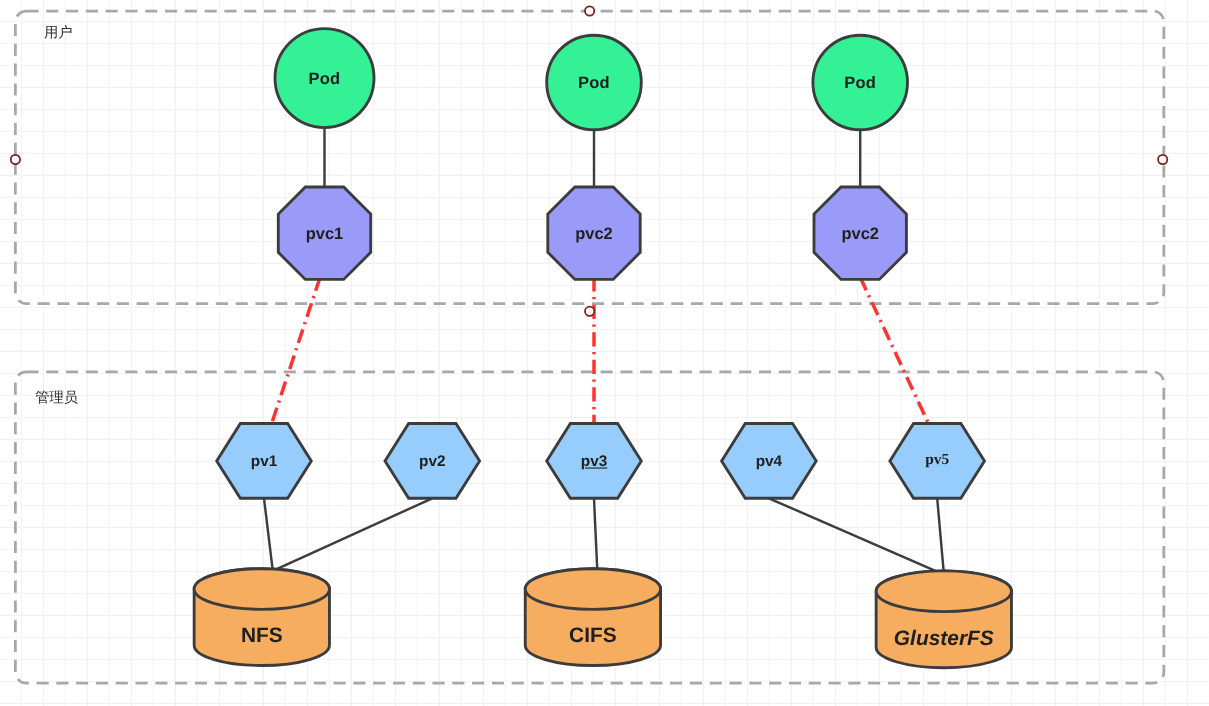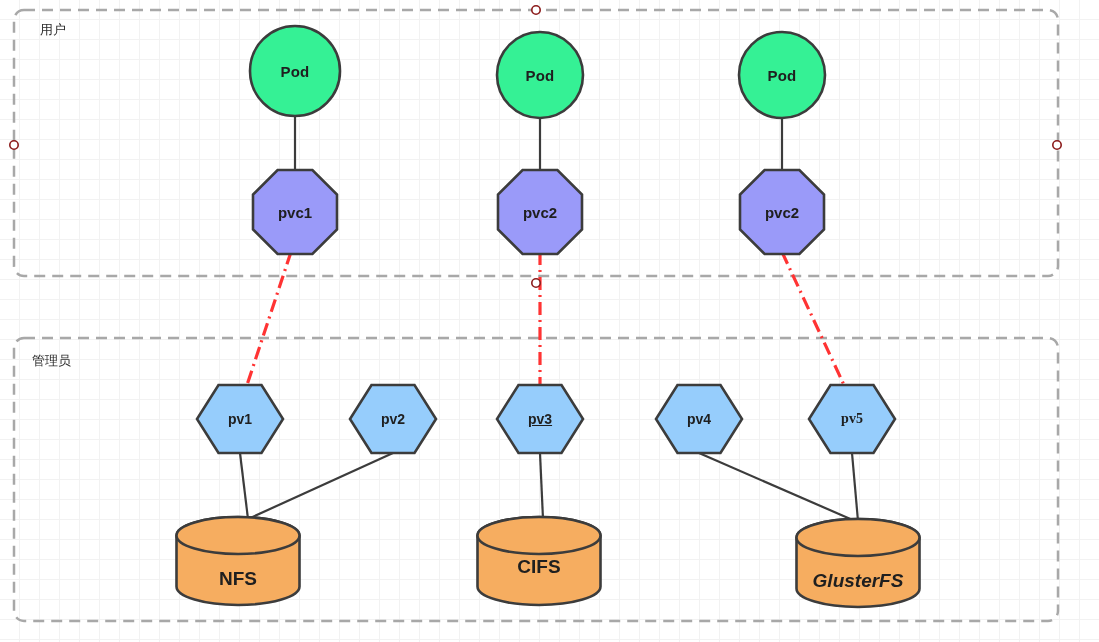--- a/index.html
+++ b/index.html
@@ -146,16 +146,16 @@
       <div class="node-label lbl-pod" style="left: 739px; top: 64px; width: 86px; height: 22px;">Pod</div>
       <div class="node-label lbl-pvc" style="left: 253px; top: 201px; width: 84px; height: 22px;">pvc1</div>
       <div class="node-label lbl-pvc" style="left: 498px; top: 201px; width: 84px; height: 22px;">pvc2</div>
       <div class="node-label lbl-pvc" style="left: 740px; top: 201px; width: 84px; height: 22px;">pvc2</div>
       <div class="node-label lbl-pv" style="left: 197px; top: 392px; width: 86px; height: 22px; margin-top: 16px;">pv1</div>
       <div class="node-label lbl-pv" style="left: 350px; top: 408px; width: 86px; height: 22px;">pv2</div>
       <div class="node-label lbl-pv" style="left: 497px; top: 408px; width: 86px; height: 22px; text-decoration: underline;">pv3</div>
       <div class="node-label lbl-pv" style="left: 656px; top: 408px; width: 86px; height: 22px; text-align: right;">pv4</div>
       <div class="node-label lbl-pv" style="left: 809px; top: 408px; width: 86px; height: 22px; font-family: Liberation Serif, serif;">pv5</div>
       <div class="node-label lbl-store" style="left: 166.5px; top: 568px; width: 143px; height: 22px;">NFS</div>
-      <div class="node-label lbl-store" style="left: 467.5px; top: 556px; width: 143px; height: 22px;">CIFS</div>
+      <div class="node-label lbl-store" style="left: 467.5px; top: 568px; width: 143px; height: 22px;">CIFS</div>
       <div class="node-label lbl-store" style="left: 786.5px; top: 570px; width: 143px; height: 22px; font-style: italic;">GlusterFS</div>
     </div>
 </div>
 
 </body></html>

